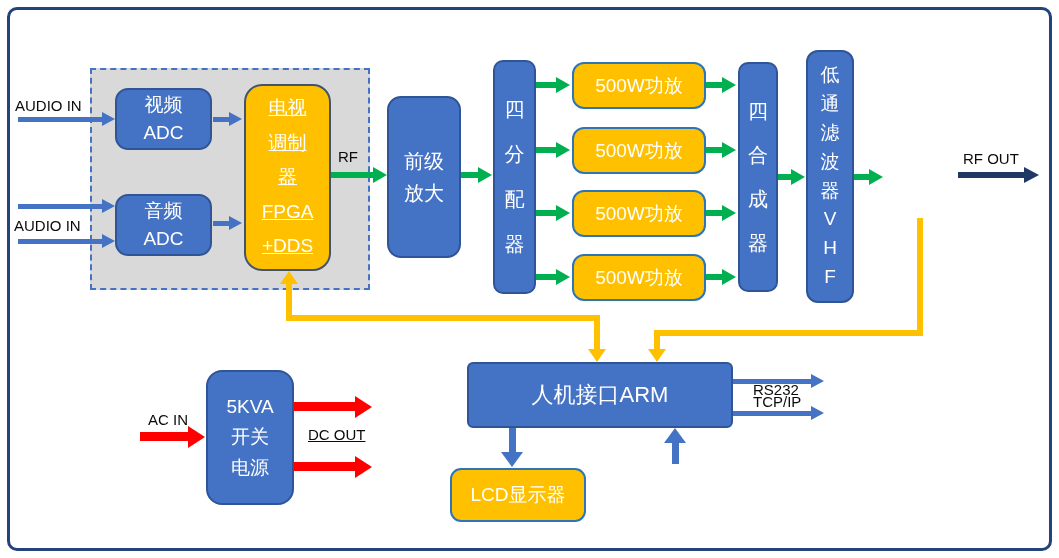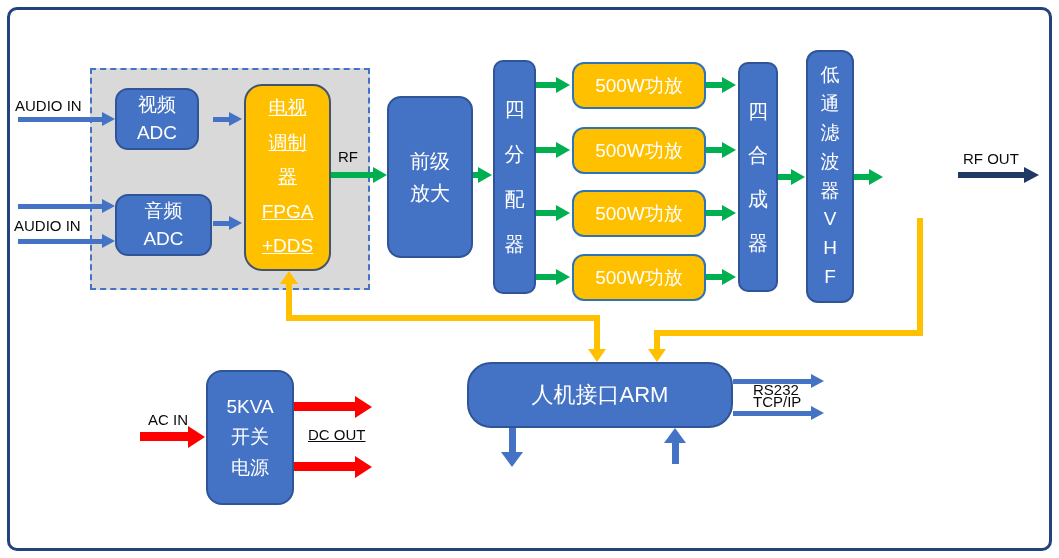--- a/index.html
+++ b/index.html
@@ -97,30 +97,30 @@
   <div class="ln yellow" style="left:286px;top:283px;width:6px;height:38px;"></div>
   <div class="tri yellow-u" style="left:280px;top:271px;"></div>
   <div class="ln yellow" style="left:286px;top:315px;width:314px;height:6px;"></div>
   <div class="ln yellow" style="left:594px;top:315px;width:6px;height:35px;"></div>
   <div class="tri yellow-d" style="left:588px;top:349px;"></div>
   <div class="ln yellow" style="left:917px;top:218px;width:6px;height:115px;"></div>
   <div class="ln yellow" style="left:654px;top:330px;width:269px;height:6px;"></div>
   <div class="ln yellow" style="left:654px;top:330px;width:6px;height:19px;"></div>
   <div class="tri yellow-d" style="left:648px;top:349px;"></div>
 
-  <div class="blk blue" style="left:115px;top:88px;width:84px;height:62px;border-radius:13px;font-size:19px;line-height:1.45;">视频
+  <div class="blk blue" style="left:115px;top:88px;width:97px;height:62px;border-radius:13px;font-size:19px;line-height:1.45;">视频
 ADC</div>
   <div class="blk blue" style="left:115px;top:194px;width:97px;height:62px;border-radius:13px;font-size:19px;line-height:1.45;">音频
 ADC</div>
   <div class="blk yel" style="left:244px;top:84px;width:87px;height:187px;border-radius:18px;font-size:19px;line-height:1.82;">电视
 调制
 器
 FPGA
 +DDS</div>
-  <div class="blk blue" style="left:387px;top:96px;width:86px;height:162px;border-radius:14px;font-size:20px;line-height:1.6;">前级
+  <div class="blk blue" style="left:387px;top:96px;width:74px;height:162px;border-radius:14px;font-size:20px;line-height:1.6;">前级
 放大</div>
   <div class="blk blue" style="left:493px;top:60px;width:43px;height:234px;border-radius:10px;font-size:20px;line-height:2.25;">四
 分
 配
 器</div>
   <div class="blk yel2" style="left:572px;top:62px;width:134px;height:47px;border-radius:12px;font-size:19px;">500W功放</div>
   <div class="blk yel2" style="left:572px;top:127px;width:134px;height:47px;border-radius:12px;font-size:19px;">500W功放</div>
   <div class="blk yel2" style="left:572px;top:190px;width:134px;height:47px;border-radius:12px;font-size:19px;">500W功放</div>
   <div class="blk yel2" style="left:572px;top:254px;width:134px;height:47px;border-radius:12px;font-size:19px;">500W功放</div>
   <div class="blk blue" style="left:738px;top:62px;width:40px;height:230px;border-radius:10px;font-size:20px;line-height:2.2;">四
@@ -128,21 +128,22 @@
 成
 器</div>
   <div class="blk blue" style="left:806px;top:50px;width:48px;height:253px;border-radius:12px;font-size:19px;line-height:1.52;">低
 通
 滤
 波
 器
 V
 H
 F</div>
-  <div class="blk blue" style="left:467px;top:362px;width:266px;height:66px;border-radius:24px;font-size:22px;">人机接口ARM</div>
+  <div class="blk blue" style="left:467px;top:362px;width:266px;height:66px;border-radius:6px;font-size:22px;">人机接口ARM</div>
+  <div class="blk yel2" style="left:450px;top:468px;width:136px;height:54px;border-radius:11px;font-size:19px;">LCD显示器</div>
   <div class="blk blue" style="left:206px;top:370px;width:88px;height:135px;border-radius:16px;font-size:19px;line-height:1.58;">5KVA
 开关
 电源</div>
 
   <div class="lab" style="left:15px;top:97px;">AUDIO IN</div>
   <div class="lab" style="left:14px;top:217px;">AUDIO IN</div>
   <div class="lab" style="left:338px;top:148px;">RF</div>
   <div class="lab" style="left:963px;top:150px;">RF OUT</div>
   <div class="lab" style="left:753px;top:381px;">RS232</div>
   <div class="lab" style="left:753px;top:393px;">TCP/IP</div>

